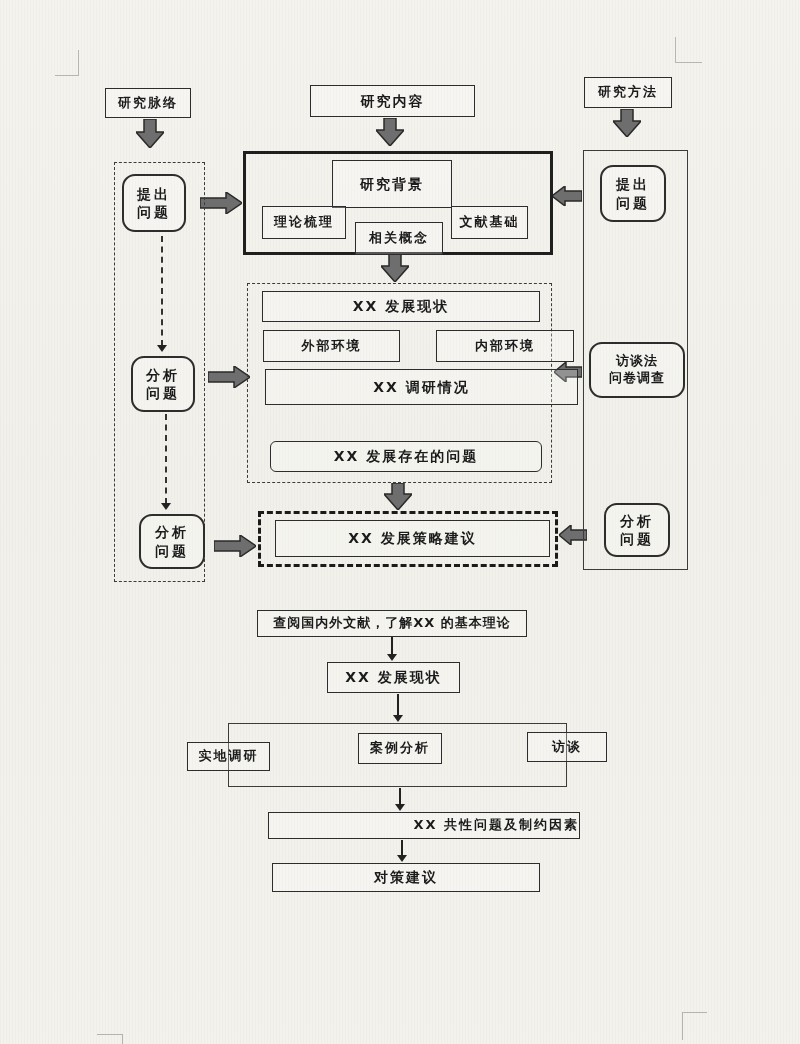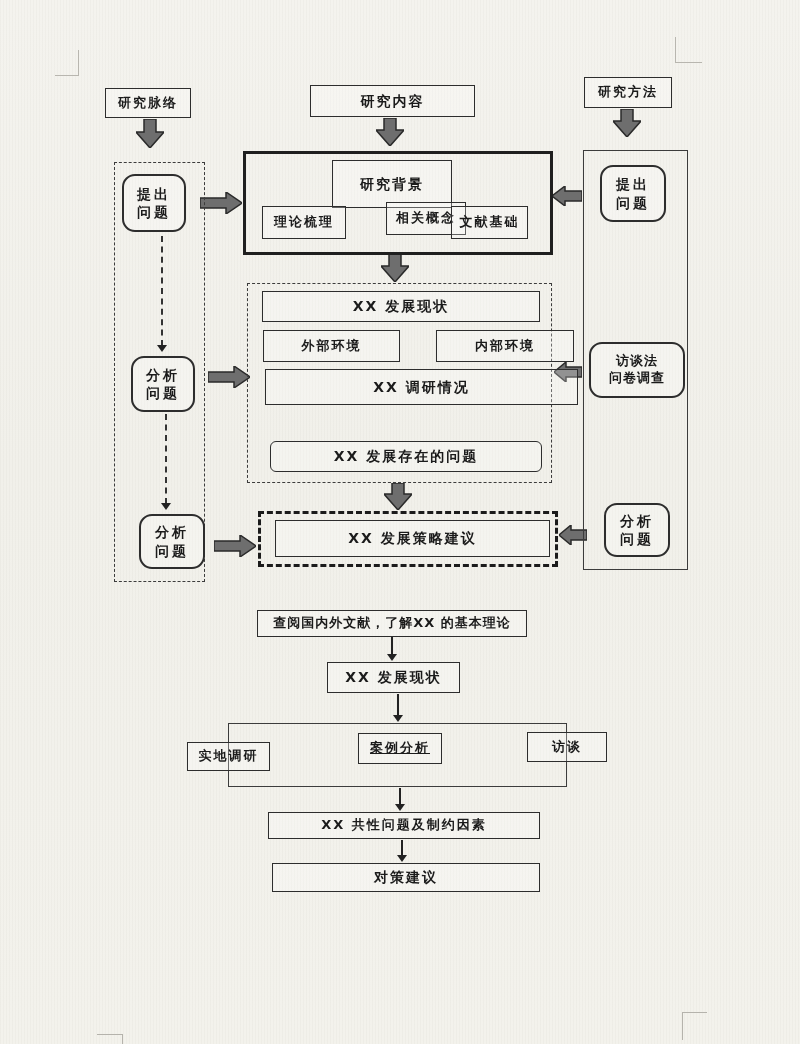--- a/index.html
+++ b/index.html
@@ -108,21 +108,21 @@
     <span>问题</span>
   </div>
 
   <div class="cont thick-solid" style="left:243px;top:151px;width:310px;height:104px;"></div>
   <div class="box" style="left:332px;top:160px;width:120px;height:48px;text-align:right;">
       <span>研究背景</span>
     </div>
   <div class="box" style="left:262px;top:206px;width:84px;height:33px;font-size:13px;">
       <span>理论梳理</span>
     </div>
-  <div class="box" style="left:355px;top:202px;width:80px;height:33px;font-size:13px;margin-left:31px;">
+  <div class="box" style="left:355px;top:222px;width:88px;height:33px;font-size:13px;">
       <span>相关概念</span>
     </div>
   <div class="box" style="left:451px;top:206px;width:77px;height:33px;font-size:13px;">
       <span>文献基础</span>
     </div>
 
   <div class="cont dashed" style="left:247px;top:283px;width:305px;height:200px;"></div>
   <div class="box" style="left:262px;top:291px;width:278px;height:31px;">
       <span>XX 发展现状</span>
     </div>
@@ -170,32 +170,32 @@
     </div>
   <div class="varrow" style="left:391px;top:694px;height:28px;">
       <div class="line"></div>
       <div class="head"></div>
     </div>
 
   <div class="cont solid" style="left:228px;top:723px;width:339px;height:64px;"></div>
   <div class="box" style="left:187px;top:742px;width:83px;height:29px;font-size:13px;">
       <span>实地调研</span>
     </div>
-  <div class="box" style="left:358px;top:733px;width:84px;height:31px;font-size:13px;text-decoration:underline;">
+  <div class="box" style="left:358px;top:733px;width:84px;height:31px;font-size:13px;">
       <span>案例分析</span>
     </div>
   <div class="box" style="left:527px;top:732px;width:80px;height:30px;font-size:13px;">
       <span>访谈</span>
     </div>
 
   <div class="varrow" style="left:393px;top:788px;height:23px;">
       <div class="line"></div>
       <div class="head"></div>
     </div>
-  <div class="box" style="left:268px;top:812px;width:272px;height:27px;font-size:13px;">
+  <div class="box" style="left:268px;top:812px;width:312px;height:27px;font-size:13px;justify-content:flex-end;">
       <span>XX 共性问题及制约因素</span>
     </div>
   <div class="varrow" style="left:395px;top:840px;height:22px;">
       <div class="line"></div>
       <div class="head"></div>
     </div>
   <div class="box" style="left:272px;top:863px;width:268px;height:29px;">
       <span>对策建议</span>
     </div>
 

